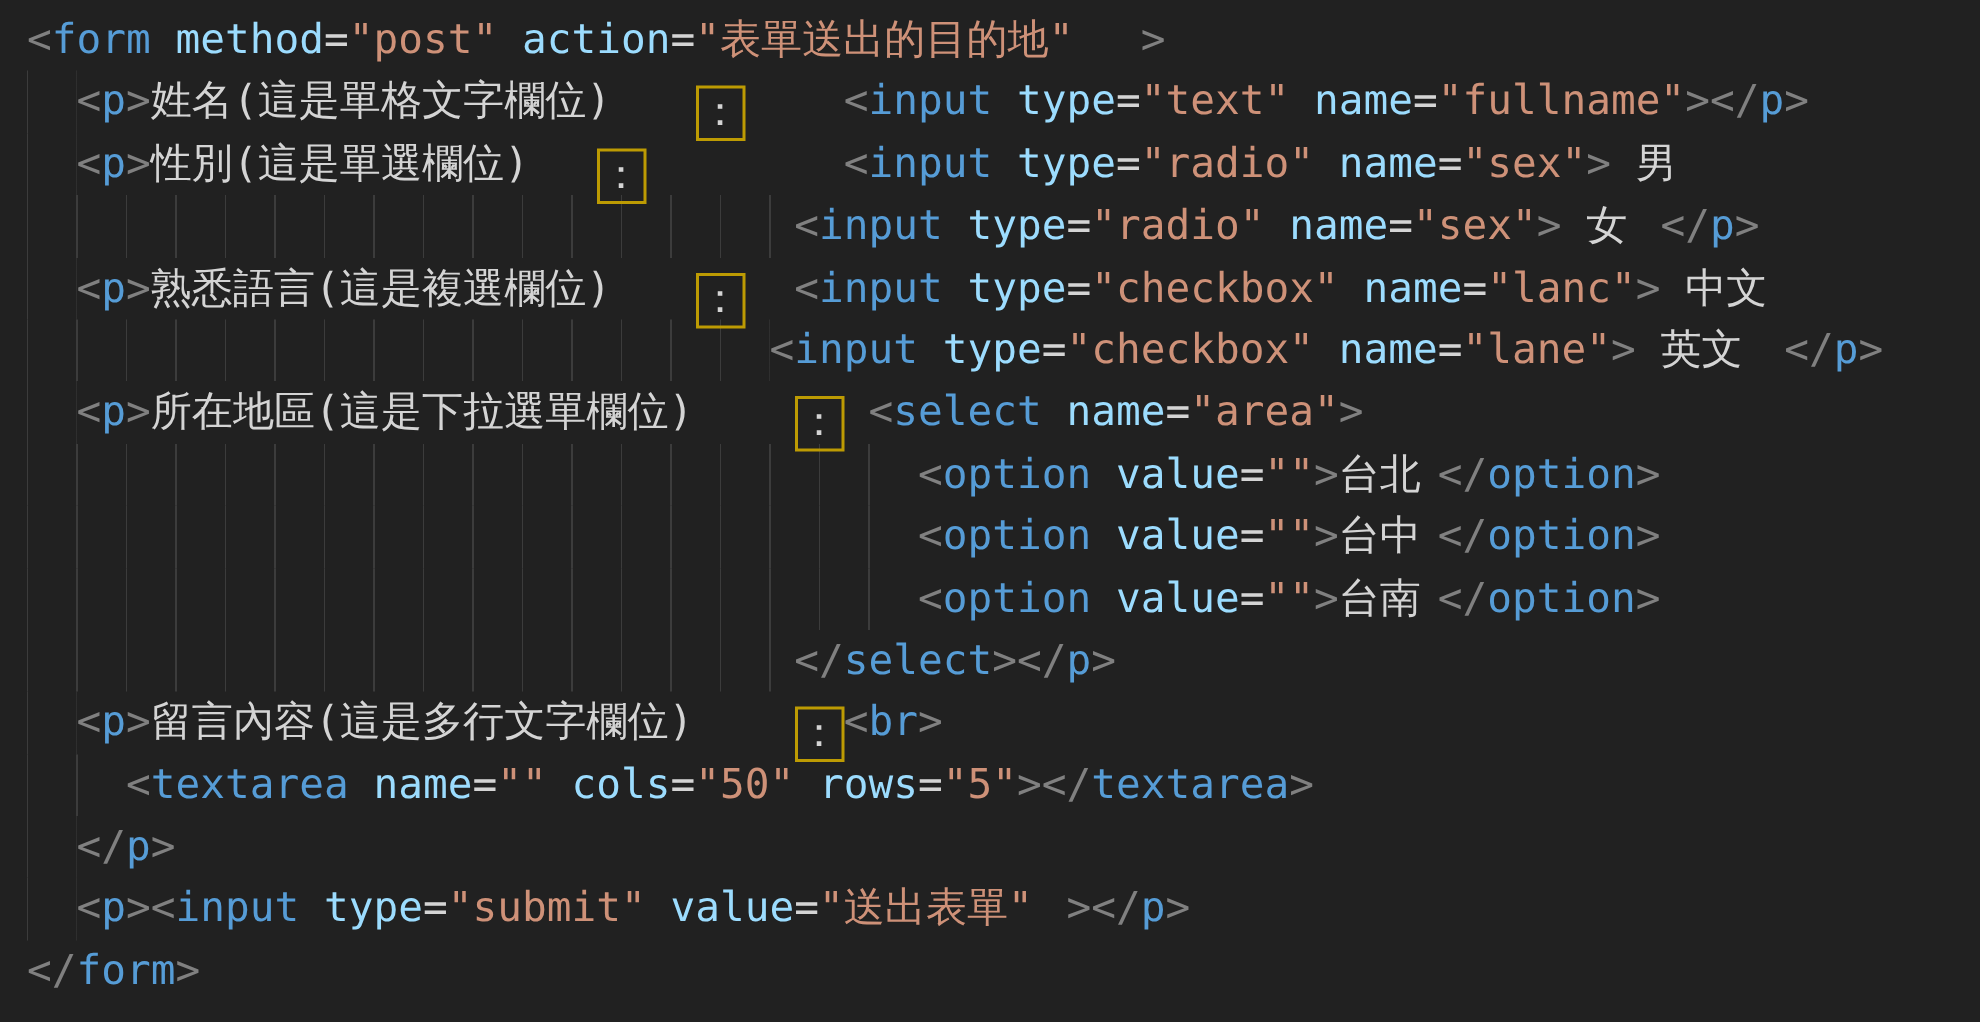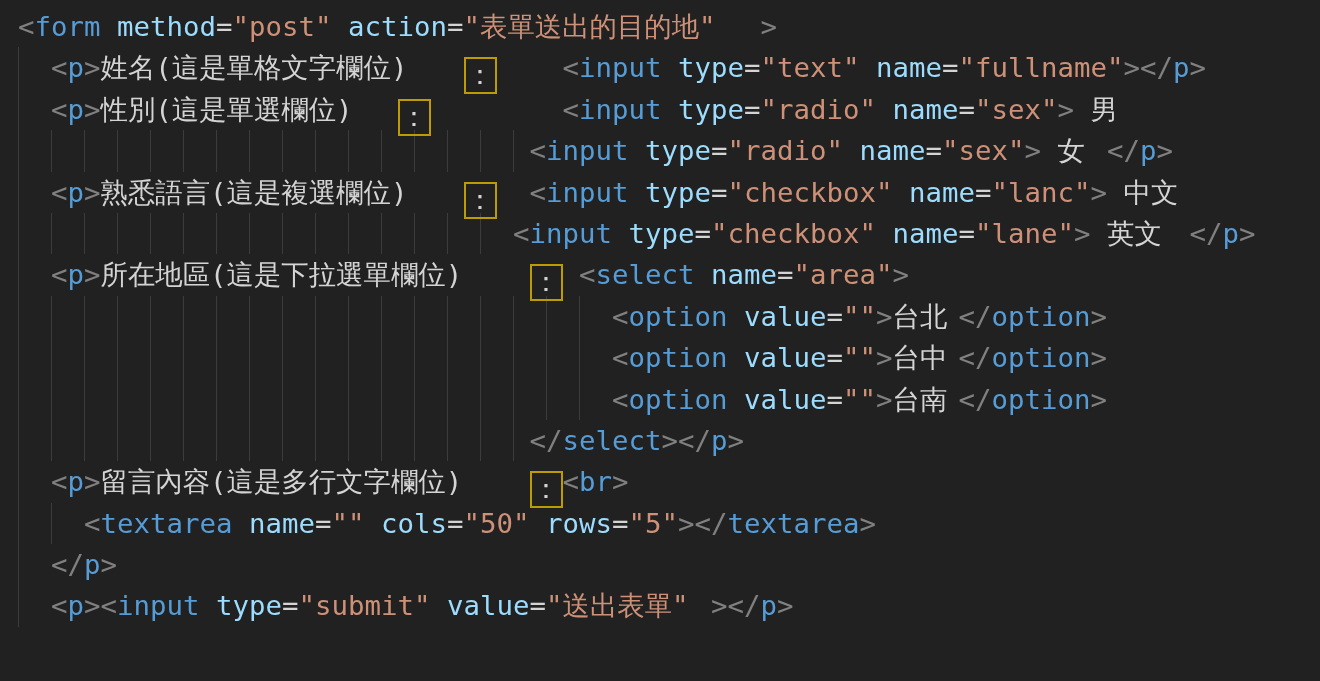--- a/index.html
+++ b/index.html
@@ -50,13 +50,14 @@
     <div class="line" style="padding-left: 495px; background-image: repeating-linear-gradient(90deg, rgb(60, 60, 60) 0px, rgb(60, 60, 60) 1px, transparent 1px, transparent 33px); background-size: 495px 100%;"><span class="tok" style="color: rgb(128, 128, 128); width: 16.5px;">&lt;</span><span class="tok" style="color: rgb(86, 156, 214); width: 82.5px;">input</span><span class="tok" style="color: rgb(212, 212, 212); width: 16.5px;"> </span><span class="tok" style="color: rgb(156, 220, 254); width: 66px;">type</span><span class="tok" style="color: rgb(212, 212, 212); width: 16.5px;">=</span><span class="tok" style="color: rgb(206, 145, 120); width: 165px;">"checkbox"</span><span class="tok" style="color: rgb(212, 212, 212); width: 16.5px;"> </span><span class="tok" style="color: rgb(156, 220, 254); width: 66px;">name</span><span class="tok" style="color: rgb(212, 212, 212); width: 16.5px;">=</span><span class="tok" style="color: rgb(206, 145, 120); width: 99px;">"lane"</span><span class="tok" style="color: rgb(128, 128, 128); width: 16.5px;">&gt;</span><span class="tok" style="color: rgb(212, 212, 212); width: 99px;"> 英文 </span><span class="tok" style="color: rgb(128, 128, 128); width: 33px;">&lt;/</span><span class="tok" style="color: rgb(86, 156, 214); width: 16.5px;">p</span><span class="tok" style="color: rgb(128, 128, 128); width: 16.5px;">&gt;</span></div>
     <div class="line" style="padding-left: 33px; background-image: repeating-linear-gradient(90deg, rgb(60, 60, 60) 0px, rgb(60, 60, 60) 1px, transparent 1px, transparent 33px); background-size: 33px 100%;"><span class="tok" style="color: rgb(128, 128, 128); width: 16.5px;">&lt;</span><span class="tok" style="color: rgb(86, 156, 214); width: 16.5px;">p</span><span class="tok" style="color: rgb(128, 128, 128); width: 16.5px;">&gt;</span><span class="tok" style="color: rgb(212, 212, 212); width: 429px;">所在地區(這是下拉選單欄位)</span><span class="tok uhl" style="color: rgb(212, 212, 212); width: 33px;">：</span><span class="tok" style="color: rgb(212, 212, 212); width: 16.5px;"> </span><span class="tok" style="color: rgb(128, 128, 128); width: 16.5px;">&lt;</span><span class="tok" style="color: rgb(86, 156, 214); width: 99px;">select</span><span class="tok" style="color: rgb(212, 212, 212); width: 16.5px;"> </span><span class="tok" style="color: rgb(156, 220, 254); width: 66px;">name</span><span class="tok" style="color: rgb(212, 212, 212); width: 16.5px;">=</span><span class="tok" style="color: rgb(206, 145, 120); width: 99px;">"area"</span><span class="tok" style="color: rgb(128, 128, 128); width: 16.5px;">&gt;</span></div>
     <div class="line" style="padding-left: 594px; background-image: repeating-linear-gradient(90deg, rgb(60, 60, 60) 0px, rgb(60, 60, 60) 1px, transparent 1px, transparent 33px); background-size: 594px 100%;"><span class="tok" style="color: rgb(128, 128, 128); width: 16.5px;">&lt;</span><span class="tok" style="color: rgb(86, 156, 214); width: 99px;">option</span><span class="tok" style="color: rgb(212, 212, 212); width: 16.5px;"> </span><span class="tok" style="color: rgb(156, 220, 254); width: 82.5px;">value</span><span class="tok" style="color: rgb(212, 212, 212); width: 16.5px;">=</span><span class="tok" style="color: rgb(206, 145, 120); width: 33px;">""</span><span class="tok" style="color: rgb(128, 128, 128); width: 16.5px;">&gt;</span><span class="tok" style="color: rgb(212, 212, 212); width: 66px;">台北</span><span class="tok" style="color: rgb(128, 128, 128); width: 33px;">&lt;/</span><span class="tok" style="color: rgb(86, 156, 214); width: 99px;">option</span><span class="tok" style="color: rgb(128, 128, 128); width: 16.5px;">&gt;</span></div>
     <div class="line" style="padding-left: 594px; background-image: repeating-linear-gradient(90deg, rgb(60, 60, 60) 0px, rgb(60, 60, 60) 1px, transparent 1px, transparent 33px); background-size: 594px 100%;"><span class="tok" style="color: rgb(128, 128, 128); width: 16.5px;">&lt;</span><span class="tok" style="color: rgb(86, 156, 214); width: 99px;">option</span><span class="tok" style="color: rgb(212, 212, 212); width: 16.5px;"> </span><span class="tok" style="color: rgb(156, 220, 254); width: 82.5px;">value</span><span class="tok" style="color: rgb(212, 212, 212); width: 16.5px;">=</span><span class="tok" style="color: rgb(206, 145, 120); width: 33px;">""</span><span class="tok" style="color: rgb(128, 128, 128); width: 16.5px;">&gt;</span><span class="tok" style="color: rgb(212, 212, 212); width: 66px;">台中</span><span class="tok" style="color: rgb(128, 128, 128); width: 33px;">&lt;/</span><span class="tok" style="color: rgb(86, 156, 214); width: 99px;">option</span><span class="tok" style="color: rgb(128, 128, 128); width: 16.5px;">&gt;</span></div>
     <div class="line" style="padding-left: 594px; background-image: repeating-linear-gradient(90deg, rgb(60, 60, 60) 0px, rgb(60, 60, 60) 1px, transparent 1px, transparent 33px); background-size: 594px 100%;"><span class="tok" style="color: rgb(128, 128, 128); width: 16.5px;">&lt;</span><span class="tok" style="color: rgb(86, 156, 214); width: 99px;">option</span><span class="tok" style="color: rgb(212, 212, 212); width: 16.5px;"> </span><span class="tok" style="color: rgb(156, 220, 254); width: 82.5px;">value</span><span class="tok" style="color: rgb(212, 212, 212); width: 16.5px;">=</span><span class="tok" style="color: rgb(206, 145, 120); width: 33px;">""</span><span class="tok" style="color: rgb(128, 128, 128); width: 16.5px;">&gt;</span><span class="tok" style="color: rgb(212, 212, 212); width: 66px;">台南</span><span class="tok" style="color: rgb(128, 128, 128); width: 33px;">&lt;/</span><span class="tok" style="color: rgb(86, 156, 214); width: 99px;">option</span><span class="tok" style="color: rgb(128, 128, 128); width: 16.5px;">&gt;</span></div>
     <div class="line" style="padding-left: 511.5px; background-image: repeating-linear-gradient(90deg, rgb(60, 60, 60) 0px, rgb(60, 60, 60) 1px, transparent 1px, transparent 33px); background-size: 511.5px 100%;"><span class="tok" style="color: rgb(128, 128, 128); width: 33px;">&lt;/</span><span class="tok" style="color: rgb(86, 156, 214); width: 99px;">select</span><span class="tok" style="color: rgb(128, 128, 128); width: 16.5px;">&gt;</span><span class="tok" style="color: rgb(128, 128, 128); width: 33px;">&lt;/</span><span class="tok" style="color: rgb(86, 156, 214); width: 16.5px;">p</span><span class="tok" style="color: rgb(128, 128, 128); width: 16.5px;">&gt;</span></div>
     <div class="line" style="padding-left: 33px; background-image: repeating-linear-gradient(90deg, rgb(60, 60, 60) 0px, rgb(60, 60, 60) 1px, transparent 1px, transparent 33px); background-size: 33px 100%;"><span class="tok" style="color: rgb(128, 128, 128); width: 16.5px;">&lt;</span><span class="tok" style="color: rgb(86, 156, 214); width: 16.5px;">p</span><span class="tok" style="color: rgb(128, 128, 128); width: 16.5px;">&gt;</span><span class="tok" style="color: rgb(212, 212, 212); width: 429px;">留言內容(這是多行文字欄位)</span><span class="tok uhl" style="color: rgb(212, 212, 212); width: 33px;">：</span><span class="tok" style="color: rgb(128, 128, 128); width: 16.5px;">&lt;</span><span class="tok" style="color: rgb(86, 156, 214); width: 33px;">br</span><span class="tok" style="color: rgb(128, 128, 128); width: 16.5px;">&gt;</span></div>
     <div class="line" style="padding-left: 66px; background-image: repeating-linear-gradient(90deg, rgb(60, 60, 60) 0px, rgb(60, 60, 60) 1px, transparent 1px, transparent 33px); background-size: 66px 100%;"><span class="tok" style="color: rgb(128, 128, 128); width: 16.5px;">&lt;</span><span class="tok" style="color: rgb(86, 156, 214); width: 132px;">textarea</span><span class="tok" style="color: rgb(212, 212, 212); width: 16.5px;"> </span><span class="tok" style="color: rgb(156, 220, 254); width: 66px;">name</span><span class="tok" style="color: rgb(212, 212, 212); width: 16.5px;">=</span><span class="tok" style="color: rgb(206, 145, 120); width: 33px;">""</span><span class="tok" style="color: rgb(212, 212, 212); width: 16.5px;"> </span><span class="tok" style="color: rgb(156, 220, 254); width: 66px;">cols</span><span class="tok" style="color: rgb(212, 212, 212); width: 16.5px;">=</span><span class="tok" style="color: rgb(206, 145, 120); width: 66px;">"50"</span><span class="tok" style="color: rgb(212, 212, 212); width: 16.5px;"> </span><span class="tok" style="color: rgb(156, 220, 254); width: 66px;">rows</span><span class="tok" style="color: rgb(212, 212, 212); width: 16.5px;">=</span><span class="tok" style="color: rgb(206, 145, 120); width: 49.5px;">"5"</span><span class="tok" style="color: rgb(128, 128, 128); width: 16.5px;">&gt;</span><span class="tok" style="color: rgb(128, 128, 128); width: 33px;">&lt;/</span><span class="tok" style="color: rgb(86, 156, 214); width: 132px;">textarea</span><span class="tok" style="color: rgb(128, 128, 128); width: 16.5px;">&gt;</span></div>
     <div class="line" style="padding-left: 33px; background-image: repeating-linear-gradient(90deg, rgb(60, 60, 60) 0px, rgb(60, 60, 60) 1px, transparent 1px, transparent 33px); background-size: 33px 100%;"><span class="tok" style="color: rgb(128, 128, 128); width: 33px;">&lt;/</span><span class="tok" style="color: rgb(86, 156, 214); width: 16.5px;">p</span><span class="tok" style="color: rgb(128, 128, 128); width: 16.5px;">&gt;</span></div>
     <div class="line" style="padding-left: 33px; background-image: repeating-linear-gradient(90deg, rgb(60, 60, 60) 0px, rgb(60, 60, 60) 1px, transparent 1px, transparent 33px); background-size: 33px 100%;"><span class="tok" style="color: rgb(128, 128, 128); width: 16.5px;">&lt;</span><span class="tok" style="color: rgb(86, 156, 214); width: 16.5px;">p</span><span class="tok" style="color: rgb(128, 128, 128); width: 16.5px;">&gt;</span><span class="tok" style="color: rgb(128, 128, 128); width: 16.5px;">&lt;</span><span class="tok" style="color: rgb(86, 156, 214); width: 82.5px;">input</span><span class="tok" style="color: rgb(212, 212, 212); width: 16.5px;"> </span><span class="tok" style="color: rgb(156, 220, 254); width: 66px;">type</span><span class="tok" style="color: rgb(212, 212, 212); width: 16.5px;">=</span><span class="tok" style="color: rgb(206, 145, 120); width: 132px;">"submit"</span><span class="tok" style="color: rgb(212, 212, 212); width: 16.5px;"> </span><span class="tok" style="color: rgb(156, 220, 254); width: 82.5px;">value</span><span class="tok" style="color: rgb(212, 212, 212); width: 16.5px;">=</span><span class="tok" style="color: rgb(206, 145, 120); width: 165px;">"送出表單"</span><span class="tok" style="color: rgb(128, 128, 128); width: 16.5px;">&gt;</span><span class="tok" style="color: rgb(128, 128, 128); width: 33px;">&lt;/</span><span class="tok" style="color: rgb(86, 156, 214); width: 16.5px;">p</span><span class="tok" style="color: rgb(128, 128, 128); width: 16.5px;">&gt;</span></div>
+    <div class="line" style="padding-left: 0px;"><span class="tok" style="color: rgb(128, 128, 128); width: 33px;">&lt;/</span><span class="tok" style="color: rgb(86, 156, 214); width: 66px;">form</span><span class="tok" style="color: rgb(128, 128, 128); width: 16.5px;">&gt;</span></div>
   </div>
 
 </body></html>

